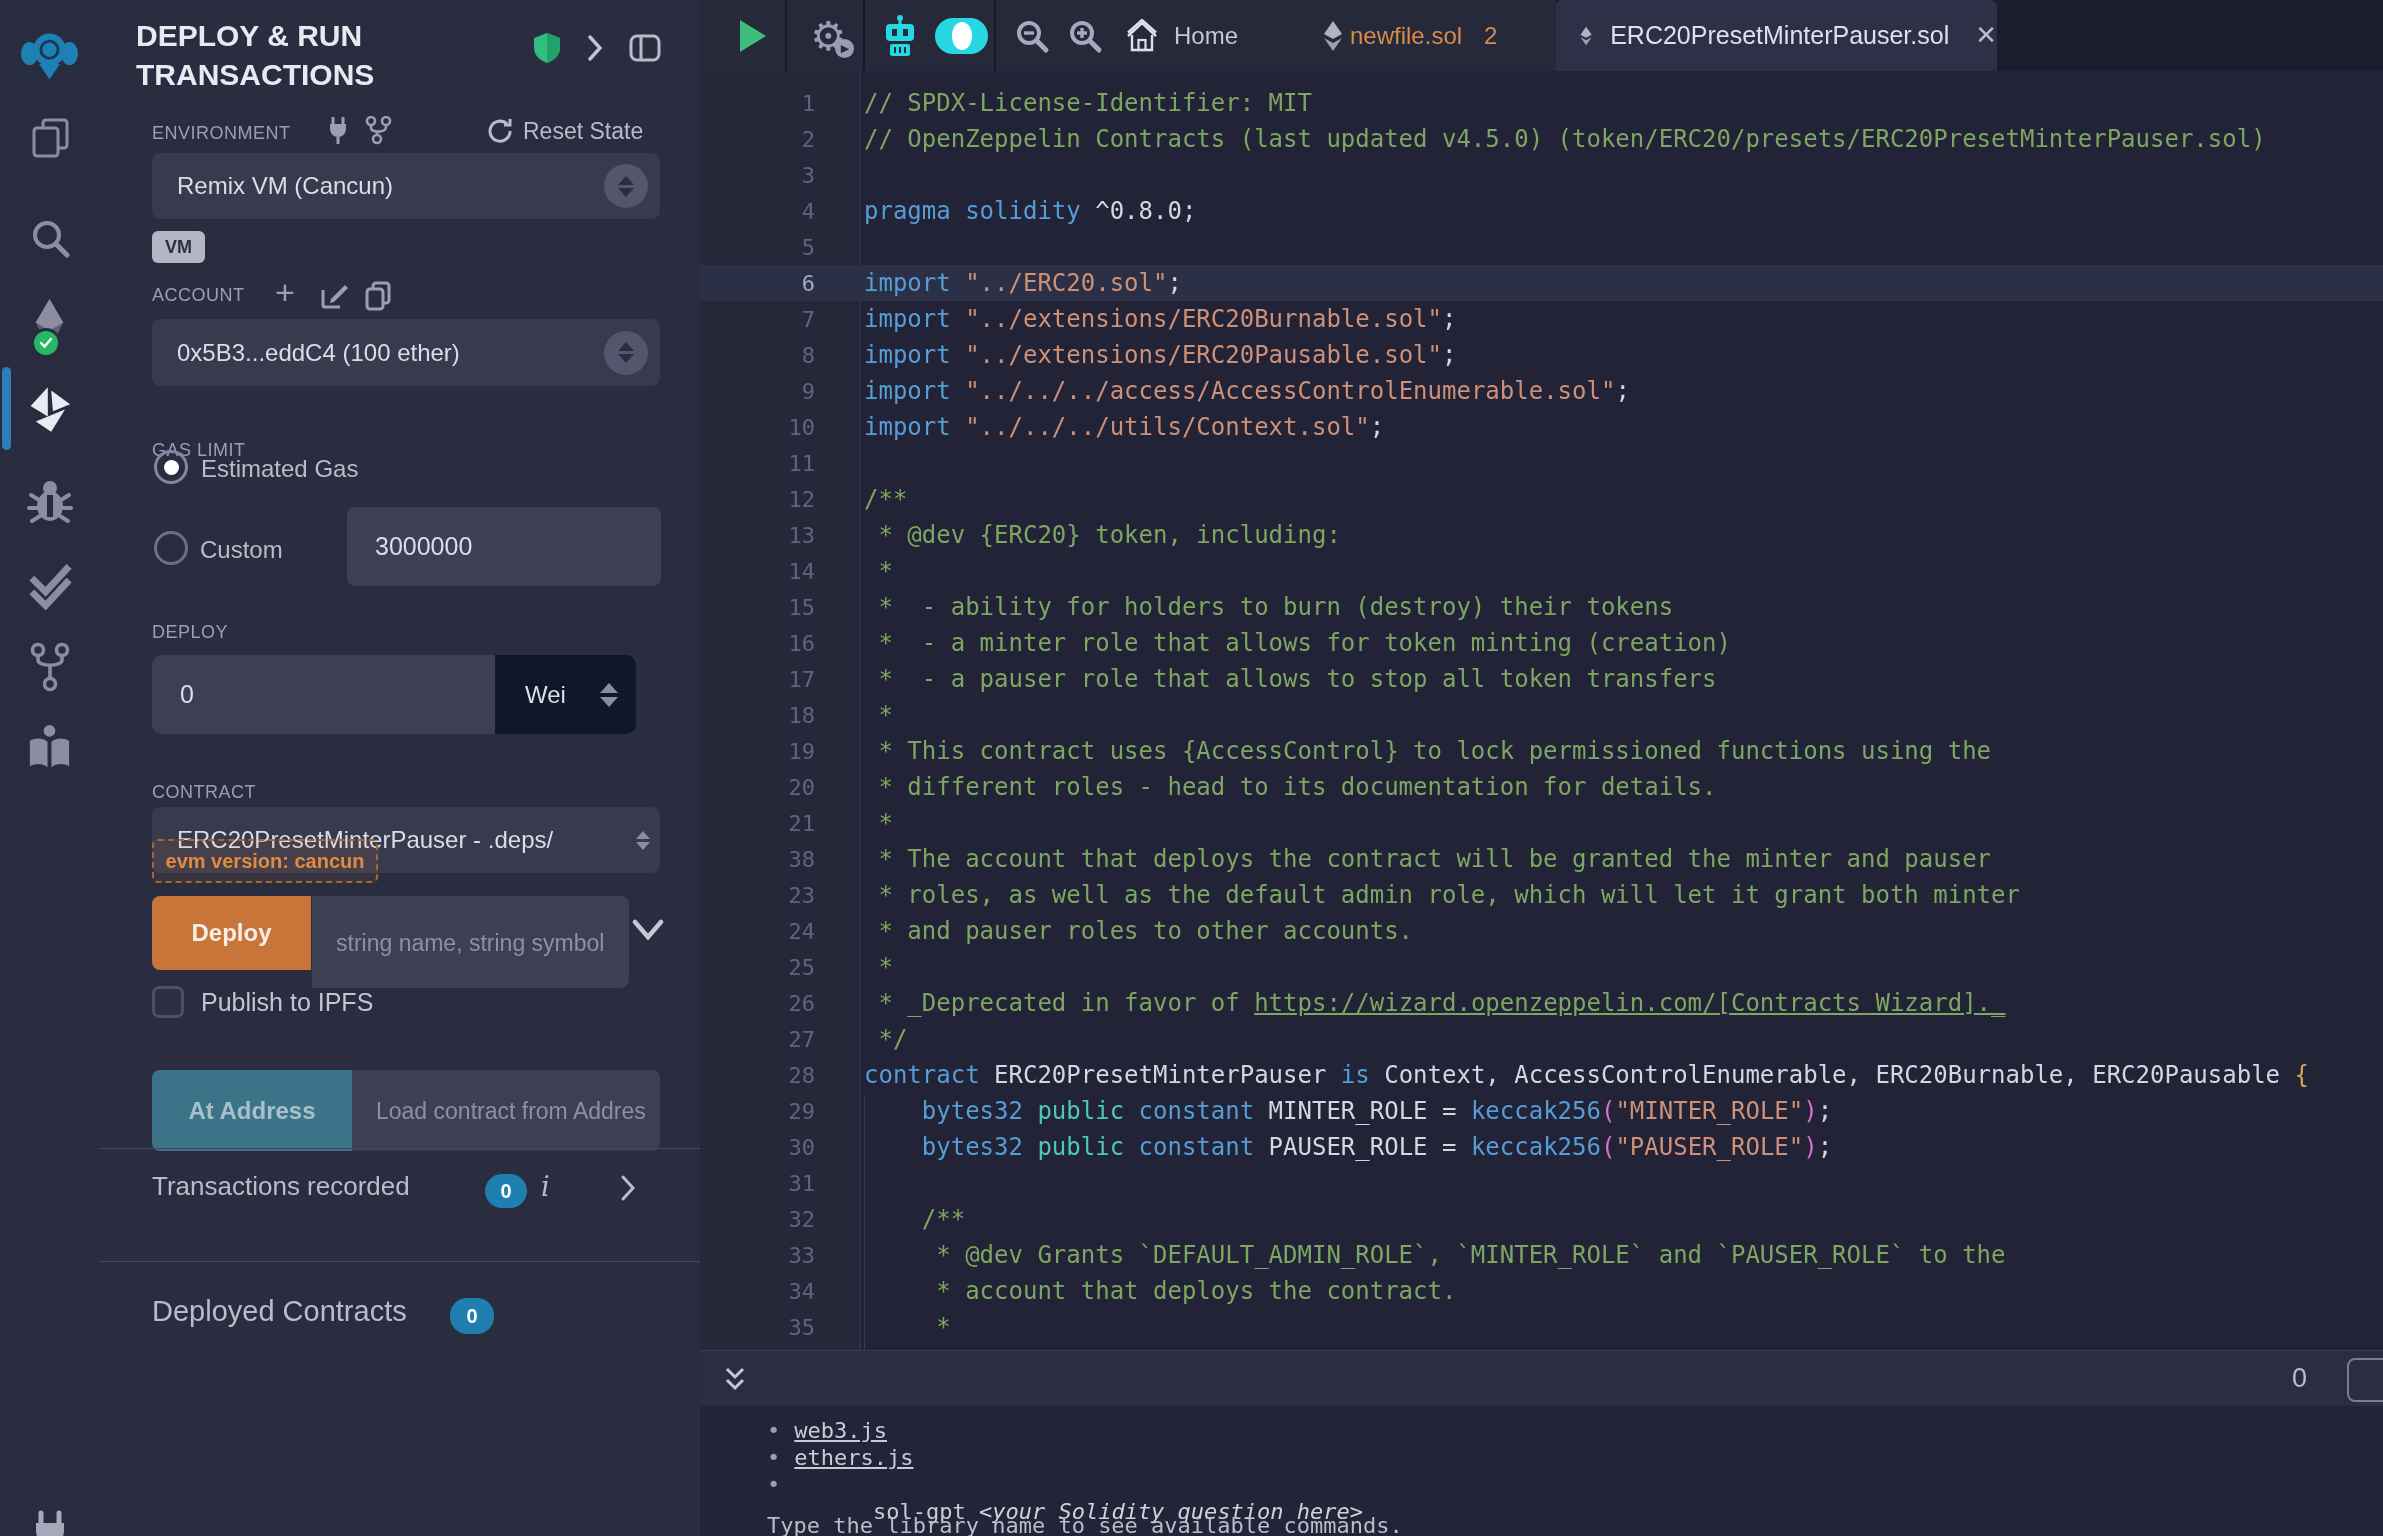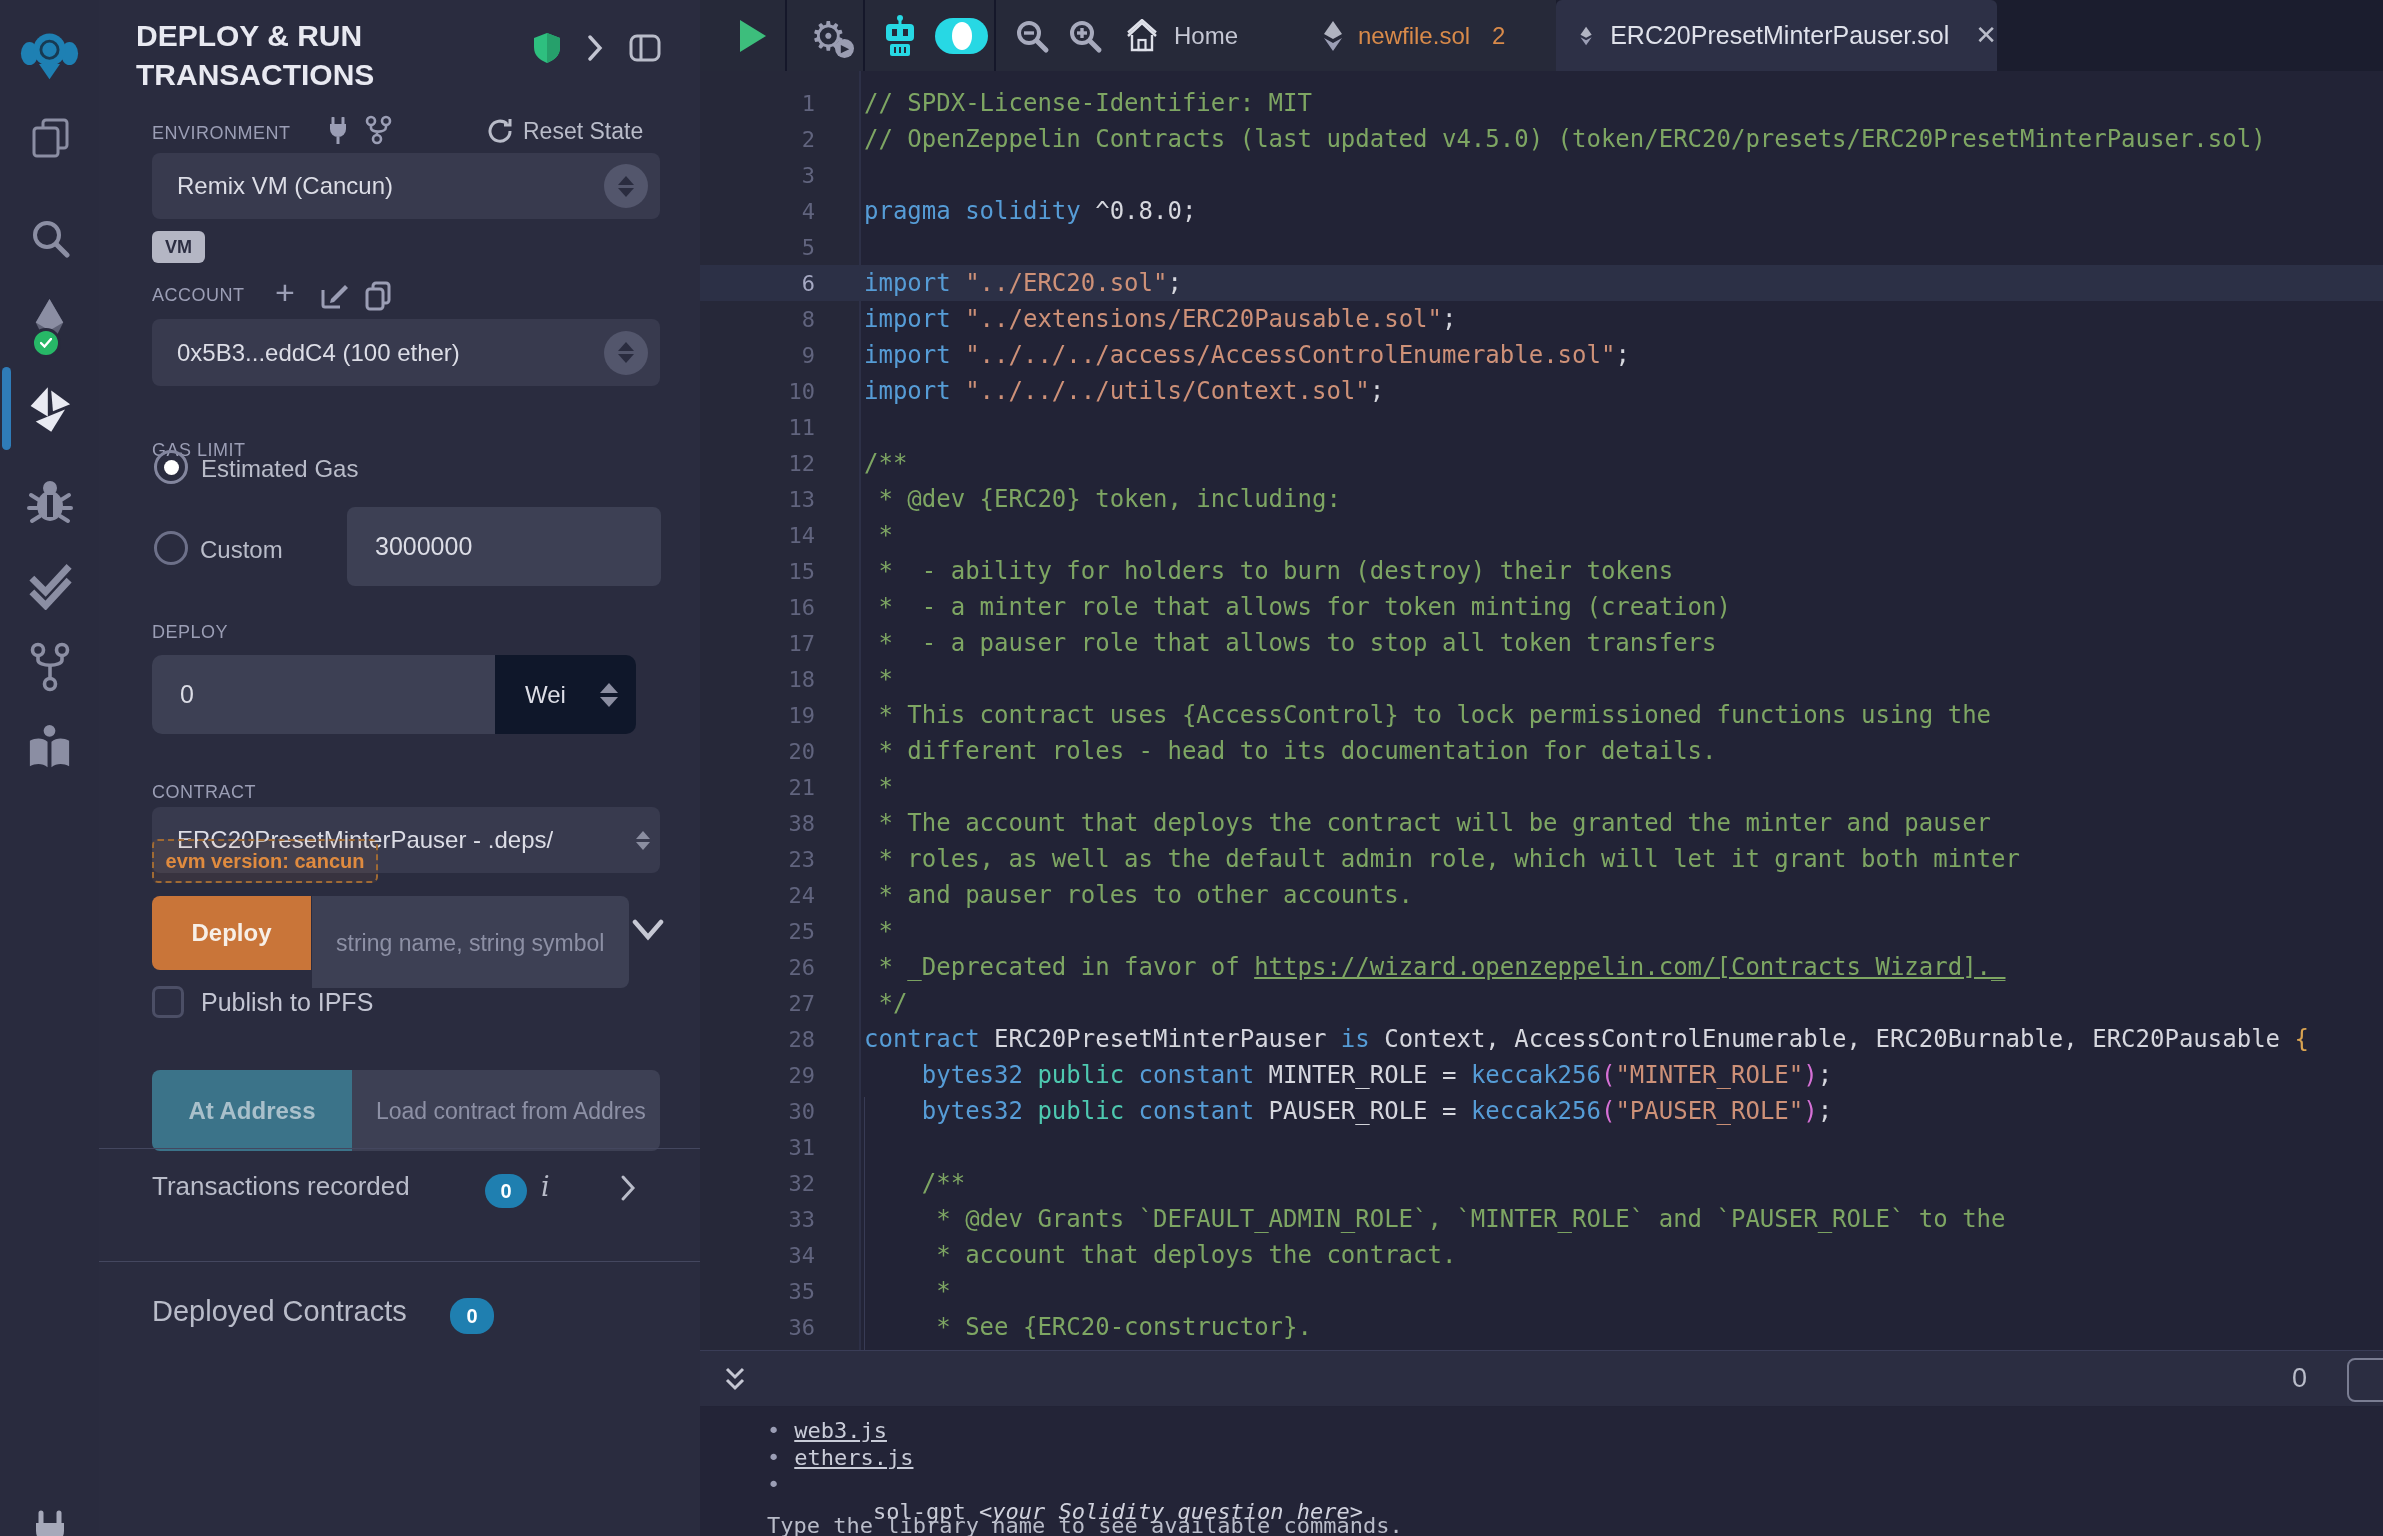--- a/index.html
+++ b/index.html
@@ -336,21 +336,21 @@
           <path d="M8 16 V31 H28 V16" fill="none" stroke="#dfe1ea" stroke-width="2.4"></path>
           <rect x="14.5" y="21" width="7" height="10" fill="none" stroke="#dfe1ea" stroke-width="2.2"></rect>
         </svg>
         <span class="bar-label" style="margin-left:14px">Home</span>
       </div>
       <div class="tab" style="left:620px">
         <svg width="26" height="32" viewBox="0 0 26 32">
           <path d="M13 1 L4 14 L13 19 L22 14 Z" fill="#c9cbd8" opacity=".85"></path>
           <path d="M13 31 L4 18 L13 23 L22 18 Z" fill="#9b9eb5"></path>
         </svg>
-        <span class="tab-mod" style="margin-left:12px">newfile.sol</span>
+        <span class="tab-mod" style="margin-left:4px">newfile.sol</span>
         <span class="tab-mod" style="margin-left:22px">2</span>
       </div>
       <div class="tab-active">
         <svg style="margin-left:22px" width="26" height="32" viewBox="0 0 26 32">
           <path d="M13 1 L4 14 L13 19 L22 14 Z" fill="#c9cbd8" opacity=".85"></path>
           <path d="M13 31 L4 18 L13 23 L22 18 Z" fill="#9b9eb5"></path>
         </svg>
         <span style="margin-left:16px;font-size:25px;color:#dfe1ea">ERC20PresetMinterPauser.sol</span>
         <span class="x-icon" style="margin-left:26px"></span>
       </div>
@@ -359,20 +359,21 @@
     <div class="editor">
       <div class="gutter-bg"></div>
       <div class="gutter-border"></div>
       <div class="code-lines">
           <div class="code-line"><span class="ln">1</span><span class="code"><span class="cm">// SPDX-License-Identifier: MIT</span></span></div>
           <div class="code-line"><span class="ln">2</span><span class="code"><span class="cm">// OpenZeppelin Contracts (last updated v4.5.0) (token/ERC20/presets/ERC20PresetMinterPauser.sol)</span></span></div>
           <div class="code-line"><span class="ln">3</span><span class="code"></span></div>
           <div class="code-line"><span class="ln">4</span><span class="code"><span class="kw">pragma solidity</span><span class="pl"> ^0.8.0;</span></span></div>
           <div class="code-line"><span class="ln">5</span><span class="code"></span></div>
           <div class="code-line hl"><span class="ln">6</span><span class="code"><span class="kw">import</span><span class="pl"> </span><span class="str">"../ERC20.sol"</span><span class="pl">;</span></span></div>
+          <div class="code-line"><span class="ln">7</span><span class="code"><span class="kw">import</span><span class="pl"> </span><span class="str">"../extensions/ERC20Burnable.sol"</span><span class="pl">;</span></span></div>
           <div class="code-line"><span class="ln">8</span><span class="code"><span class="kw">import</span><span class="pl"> </span><span class="str">"../extensions/ERC20Pausable.sol"</span><span class="pl">;</span></span></div>
           <div class="code-line"><span class="ln">9</span><span class="code"><span class="kw">import</span><span class="pl"> </span><span class="str">"../../../access/AccessControlEnumerable.sol"</span><span class="pl">;</span></span></div>
           <div class="code-line"><span class="ln">10</span><span class="code"><span class="kw">import</span><span class="pl"> </span><span class="str">"../../../utils/Context.sol"</span><span class="pl">;</span></span></div>
           <div class="code-line"><span class="ln">11</span><span class="code"></span></div>
           <div class="code-line"><span class="ln">12</span><span class="code"><span class="cm">/**</span></span></div>
           <div class="code-line"><span class="ln">13</span><span class="code"><span class="cm"> * @dev {ERC20} token, including:</span></span></div>
           <div class="code-line"><span class="ln">14</span><span class="code"><span class="cm"> *</span></span></div>
           <div class="code-line"><span class="ln">15</span><span class="code"><span class="cm"> *  - ability for holders to burn (destroy) their tokens</span></span></div>
           <div class="code-line"><span class="ln">16</span><span class="code"><span class="cm"> *  - a minter role that allows for token minting (creation)</span></span></div>
           <div class="code-line"><span class="ln">17</span><span class="code"><span class="cm"> *  - a pauser role that allows to stop all token transfers</span></span></div>

